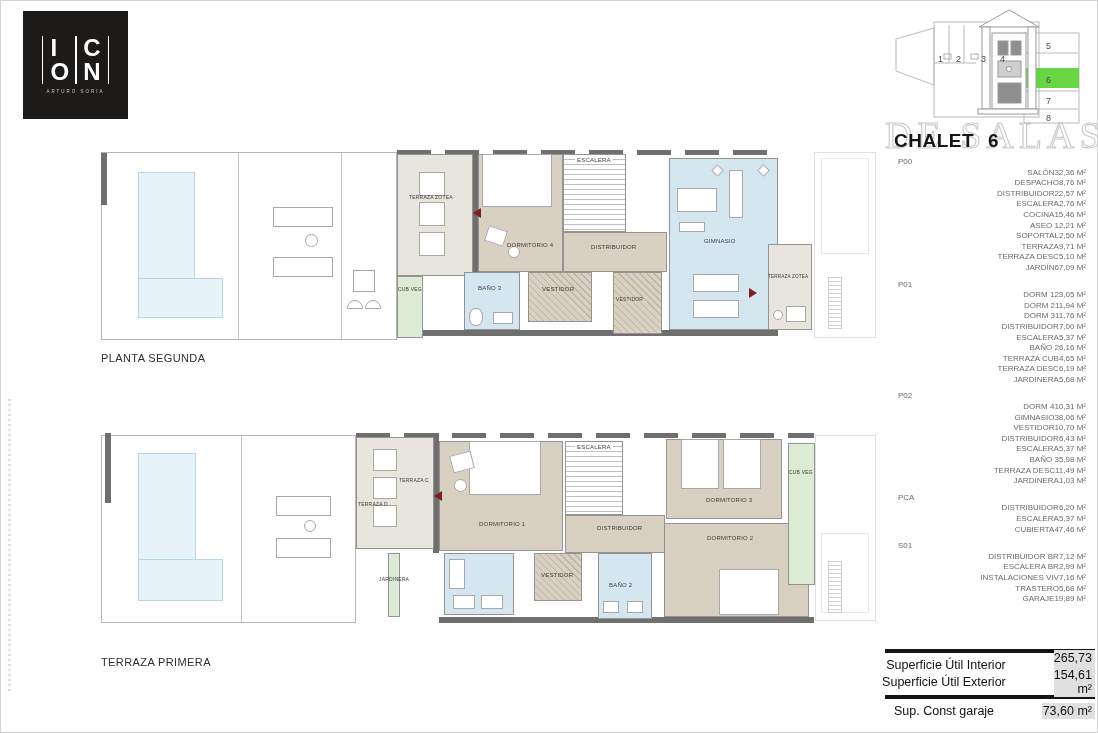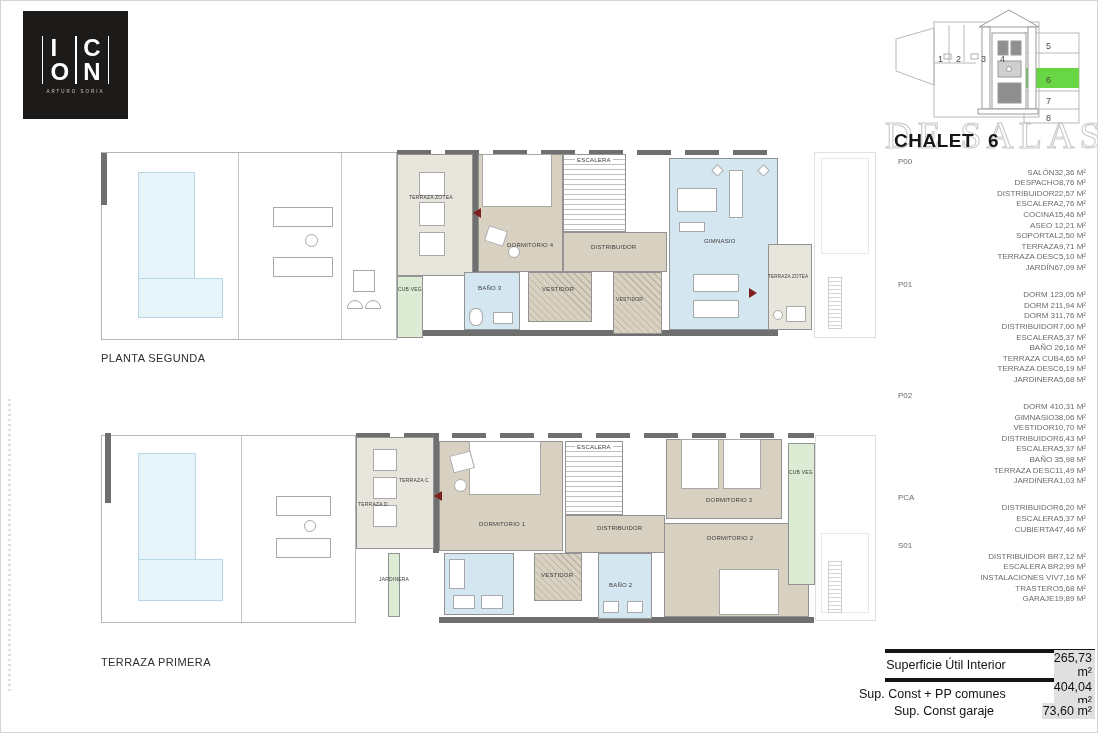--- a/index.html
+++ b/index.html
@@ -436,24 +436,24 @@
         </div>
       </div>
     </div>
 
   <div class="summary">
     <div class="sum-bar"></div>
     <div class="sum-row">
       <span class="lab">Superficie Útil Interior</span>
       <span class="val">265,73 m²</span>
     </div>
+    <div class="sum-row">
+      <span class="lab">Superficie Útil Exterior</span>
+      <span class="val">154,61 m²</span>
+    </div>
     <div class="sum-bar second"></div>
-    <div class="sum-row">
-      <span class="lab">Sup. Const + PP comunes</span>
-      <span class="val">404,04 m²</span>
-    </div>
     <div class="sum-row">
       <span class="lab">Sup. Const garaje</span>
       <span class="val">73,60 m²</span>
     </div>
   </div>
 
 </div>
 
 </body></html>

